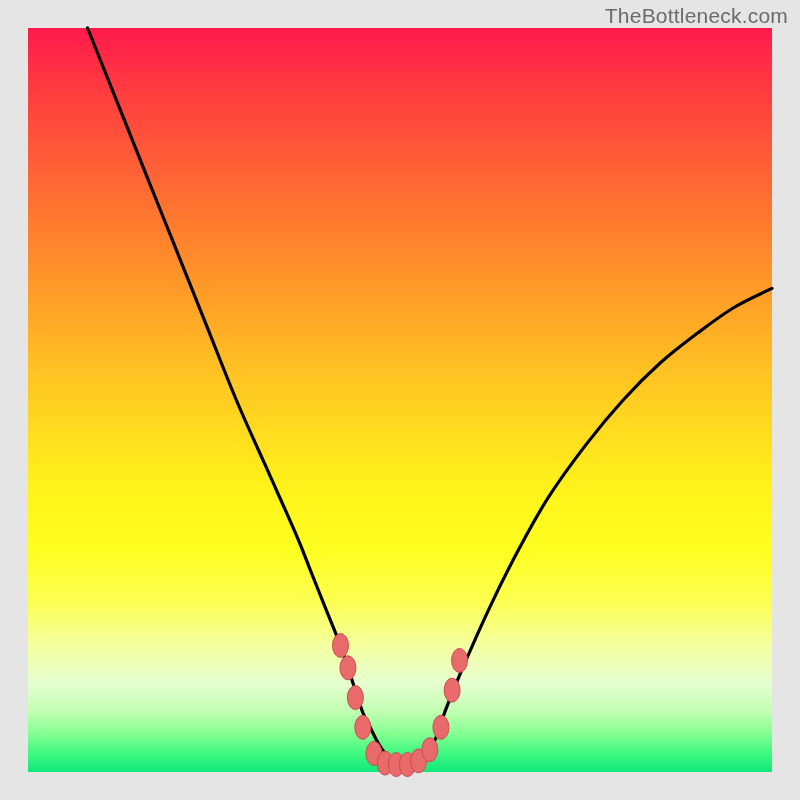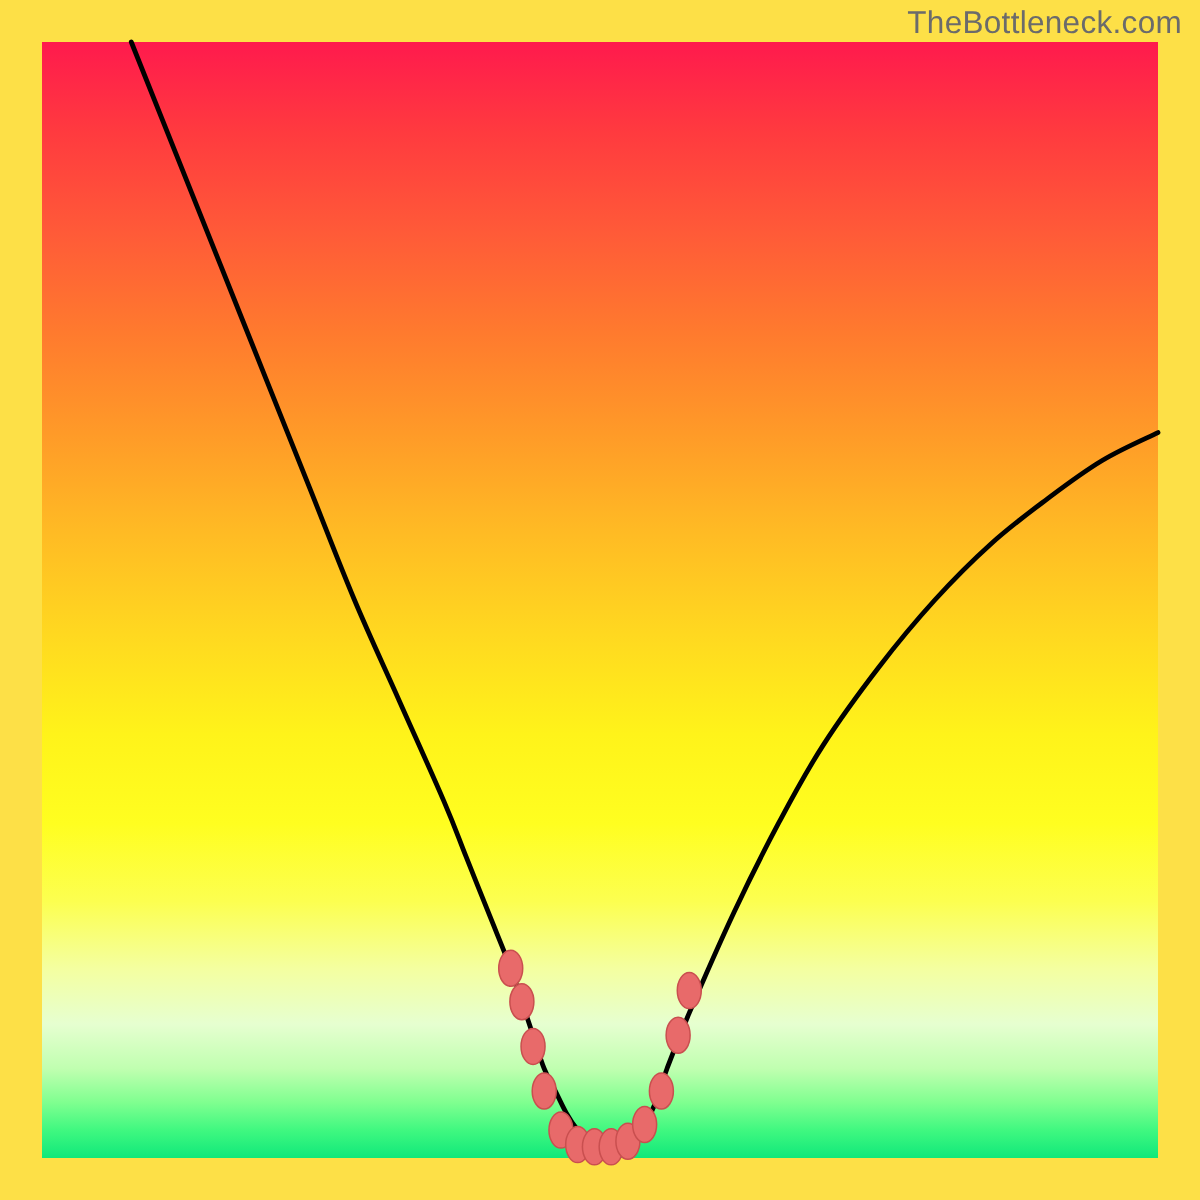--- a/index.html
+++ b/index.html
@@ -9,21 +9,21 @@
     height: 800px;
     overflow: hidden;
     background: #000;
     font-family: Arial, Helvetica, sans-serif;
   }
   .frame {
     position: absolute;
     top: 0; left: 0;
     width: 800px;
     height: 800px;
-    background: #fde047;
+    background: #e5e5e5;
   }
   .plot {
     position: absolute;
     top: 28px;
     left: 28px;
     width: 744px;
     height: 744px;
     background: linear-gradient(to bottom,
       #ff1a4d 0%,
       #ff3a3f 8%,

